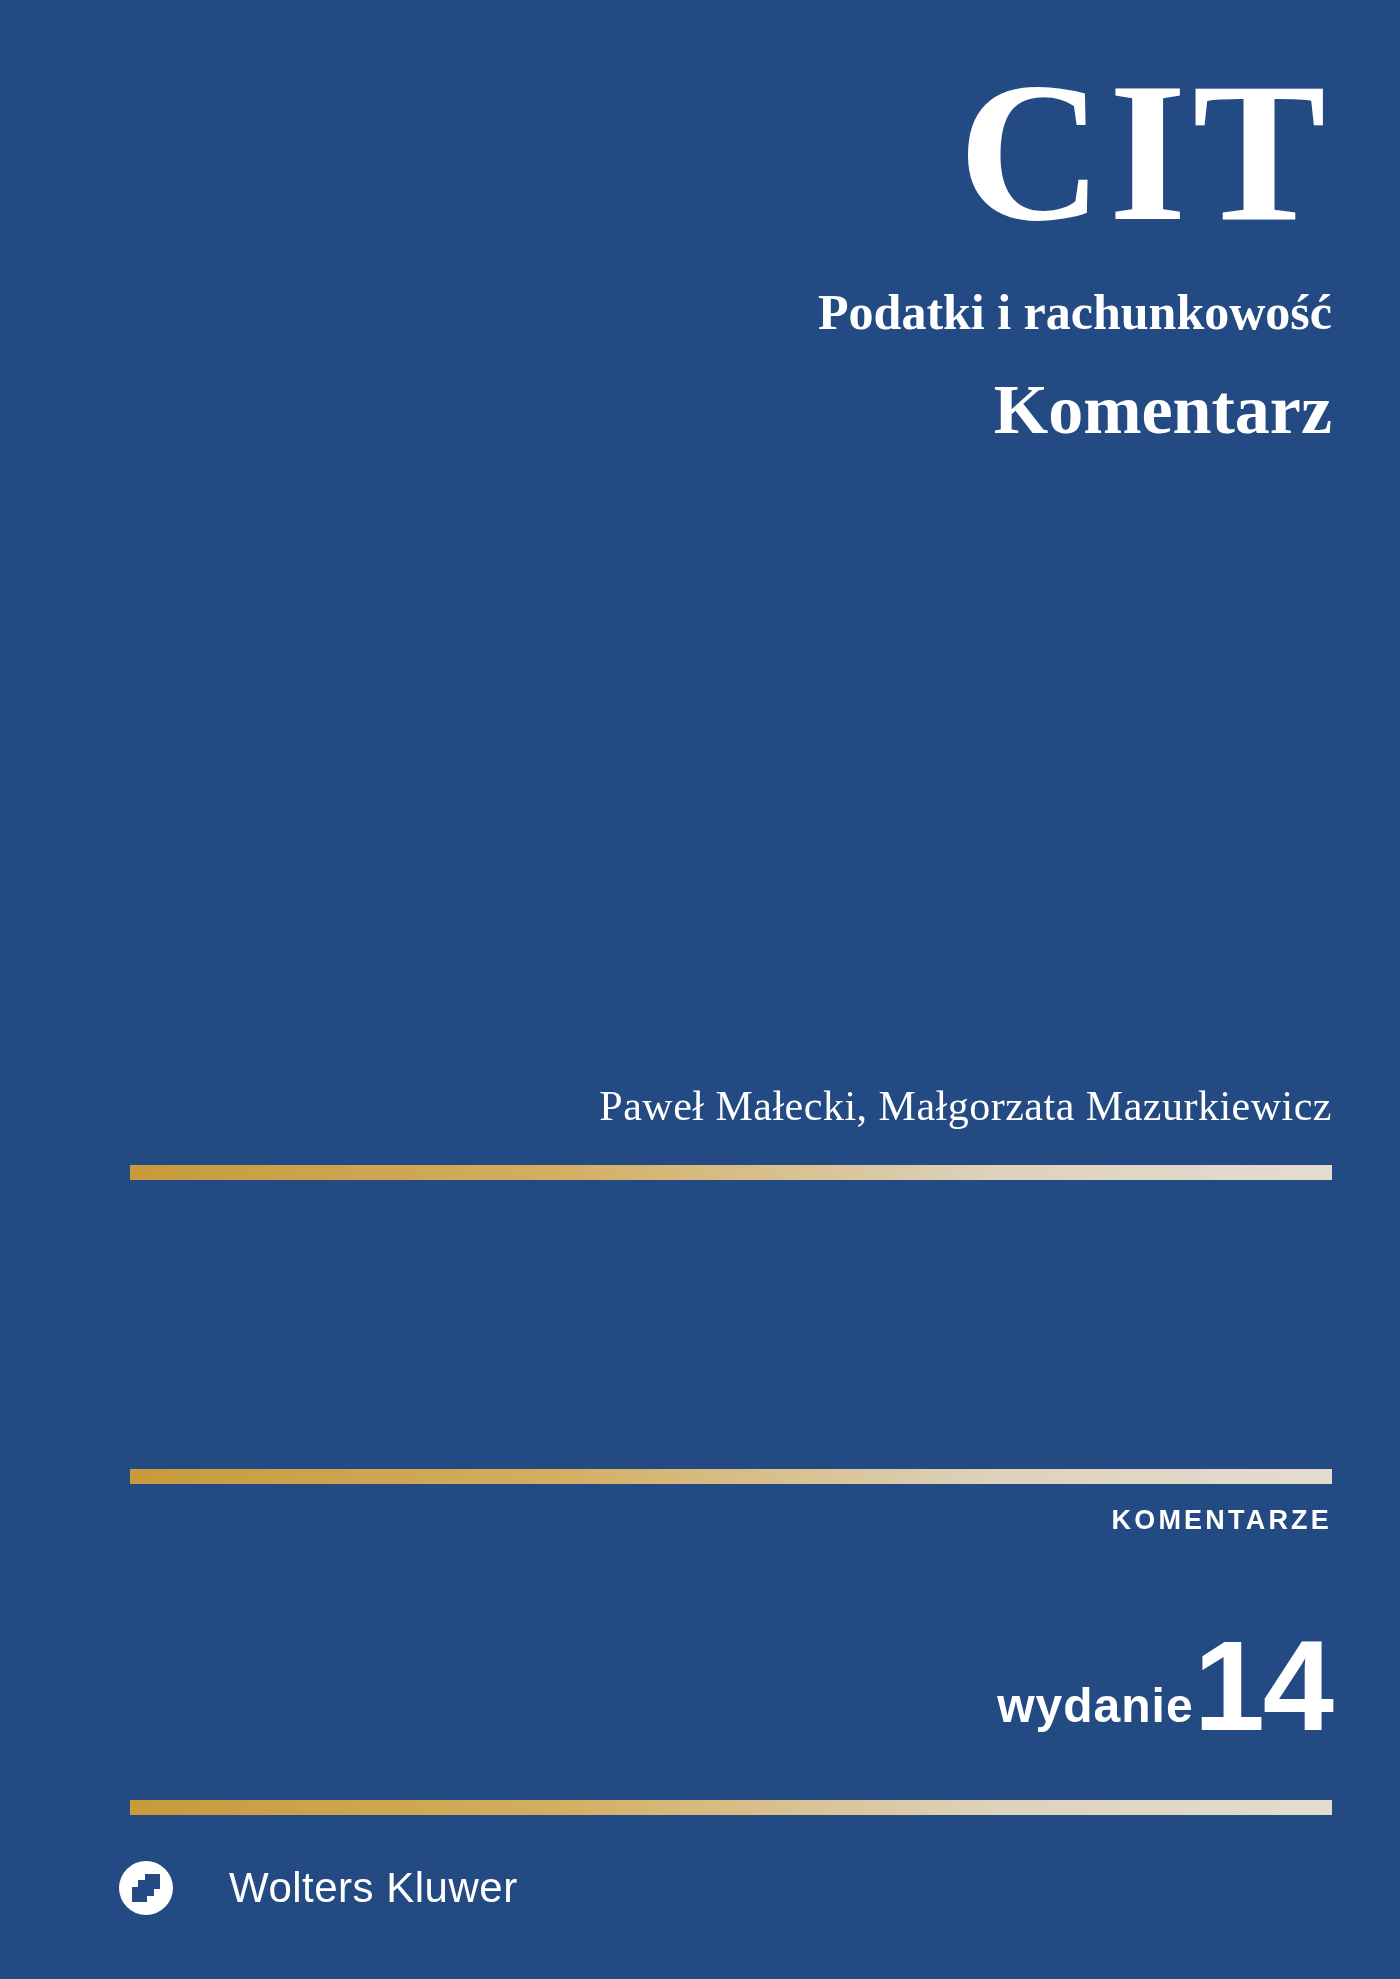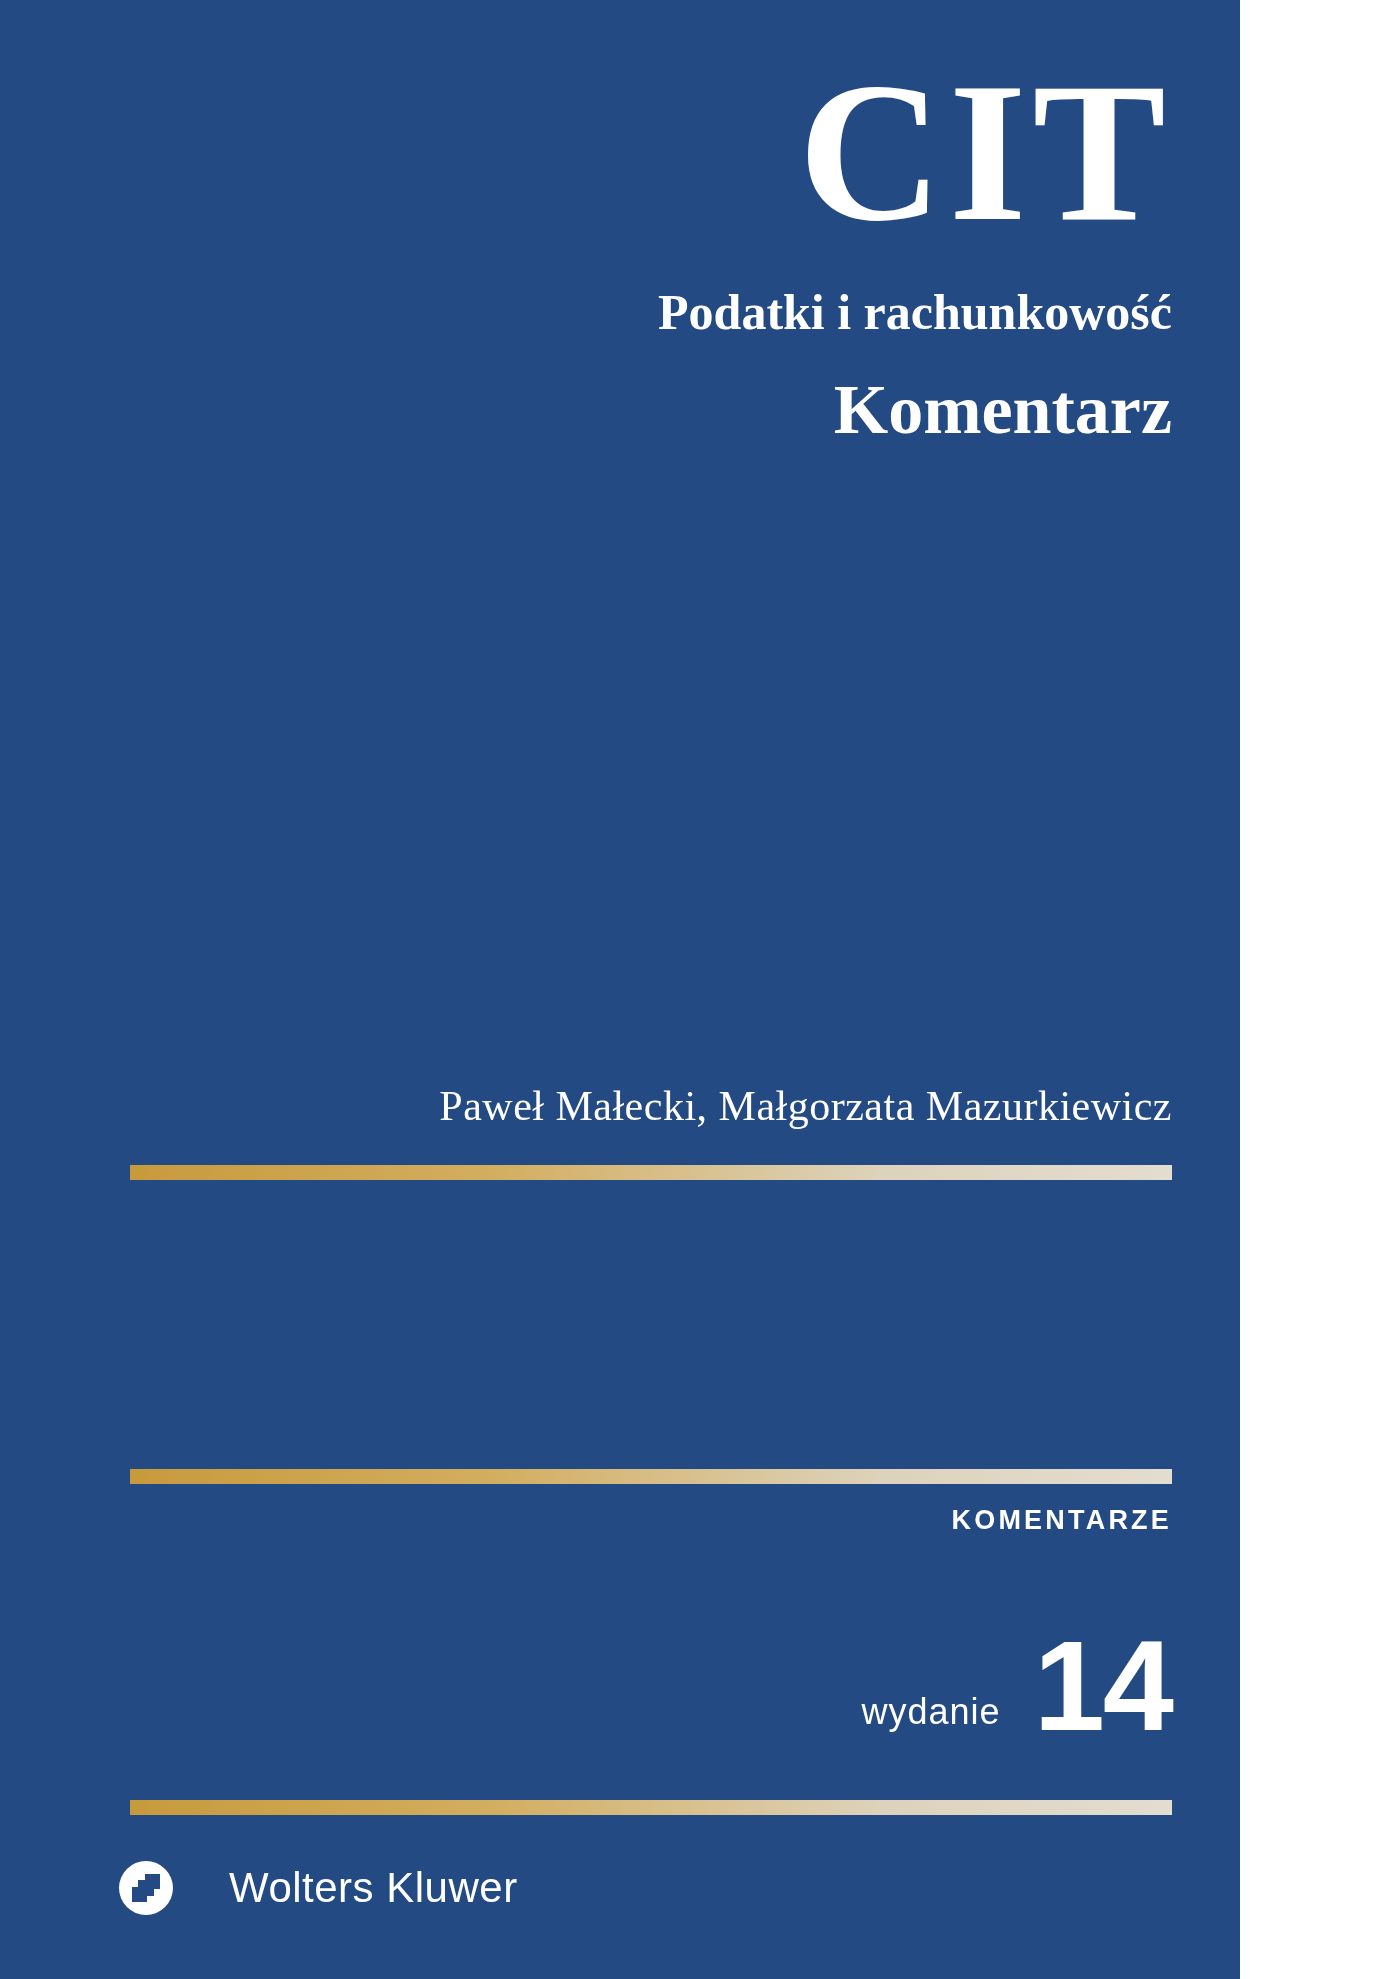--- a/index.html
+++ b/index.html
@@ -5,21 +5,21 @@
   html, body {
     margin: 0;
     padding: 0;
     background: #ffffff;
   }
   body {
     font-family: "Liberation Serif", serif;
   }
   .cover {
     position: relative;
-    width: 1240px;
+    width: 1400px;
     height: 1979px;
     background: #234a82;
     overflow: hidden;
   }
   
   .cover::before {
     content: "";
     position: absolute;
     inset: 0;
     background: linear-gradient(180deg, #2a5governor 0%, rgba(0,0,0,0) 100%);
@@ -100,25 +100,25 @@
     position: absolute;
     right: 68px;
     top: 1630px;
     display: flex;
     align-items: flex-end;
     justify-content: flex-end;
     color: #ffffff;
   }
   .edition-label {
     font-family: "Liberation Sans", sans-serif;
-    font-weight: normal;
-    font-size: 36px;
+    font-weight: bold;
+    font-size: 48px;
     letter-spacing: 1px;
     padding-bottom: 10px;
-    margin-right: 33px;
+    margin-right: 0;
   }
   .edition-number {
     font-family: "Liberation Sans", sans-serif;
     font-weight: bold;
     font-size: 128px;
     line-height: 0.88;
     letter-spacing: -2px;
   }
 
   .publisher {

